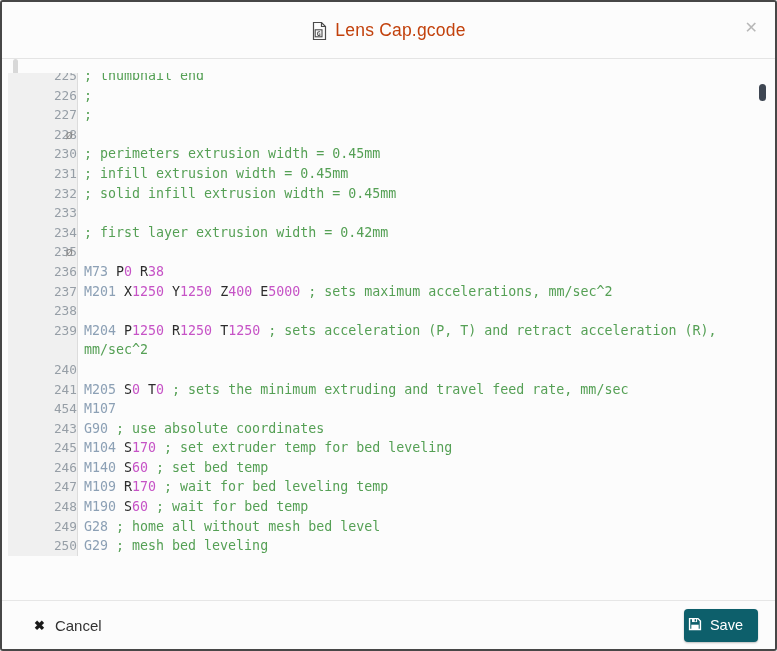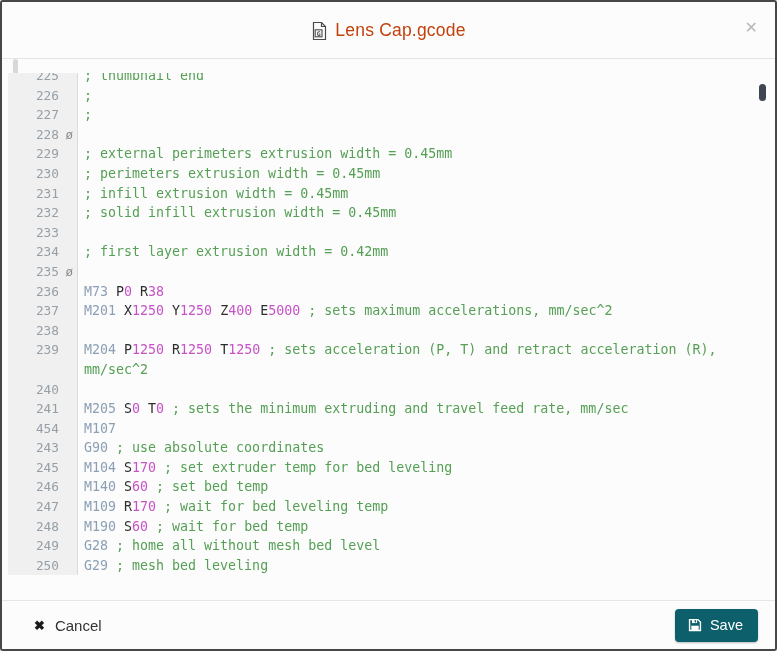--- a/index.html
+++ b/index.html
@@ -24,21 +24,21 @@
     color:#b8b8b8;font-size:16px;line-height:16px;cursor:pointer;
     background:none;border:none;padding:2px;font-family:inherit;
   }
   
   .modal-body{position:relative;height:541px;overflow:hidden;background:#fcfcfc;}
   .editor-viewport{position:absolute;top:14px;left:0;right:0;bottom:0;overflow:hidden;}
   .code-lines{margin:-7px 0 0 6px;font-family:"DejaVu Sans Mono",monospace;}
   .code-row{display:flex;height:19.6px;line-height:19.6px;}
   .gutter-cell{
     flex:0 0 70px;width:70px;background:#f0f0f0;border-right:1px solid #dcdcdc;
-    text-align:right;padding-right:18px;position:relative;
+    text-align:right;position:relative;
     color:var(--lineno,#969ea6);font-size:12.8px;user-select:none;
   }
   .gutter-marker{
     position:absolute;right:4px;top:0;color:#8a8a8a;font-size:12.5px;font-style:normal;
   }
   .code-cell{padding-left:6px;white-space:pre;font-size:13.3px;color:#2d2d2d;}
   .tok-k{color:var(--command,#8ca0b5);text-align:right;}
   .tok-p{color:var(--parameter,#2d2d2d);}
   .tok-n{color:var(--number,#c653c6);}
   .tok-c{color:var(--comment,#55a055);}
@@ -55,23 +55,23 @@
     height:49px;border-top:1px solid #e6e6e6;background:#fcfcfc;
     display:flex;align-items:center;justify-content:space-between;
     padding:0 17px 0 30px;
   }
   .cancel-btn{
     display:flex;align-items:center;gap:10px;background:none;border:none;
     font-family:inherit;font-size:15px;color:#333;cursor:pointer;padding:4px 2px;
   }
   .cancel-x{font-size:13px;font-weight:bold;color:#1a1a1a;}
   .save-btn{
-    display:flex;align-items:center;gap:8px;
+    display:flex;align-items:flex-start;gap:8px;
     background:var(--accent,#0d5f6b);color:#fff;border:none;border-radius:4px;
-    font-family:inherit;font-size:14.5px;padding:8px 15px 9px 13px;cursor:pointer;
+    font-family:inherit;font-size:14.5px;padding:8px 15px 9px 4px;cursor:pointer;
     box-shadow:0 1px 2px rgba(0,0,0,.25);
   }
 </style>
 </head>
 <body>
 
 <div class="window">
 
   <div class="modal-header">
     <span class="file-icon">
@@ -98,24 +98,20 @@
             <div class="gutter-cell">226</div>
             <div class="code-cell"><span class="tok-c">;</span></div>
           </div>
           <div class="code-row">
             <div class="gutter-cell">227</div>
             <div class="code-cell"><span class="tok-c">;</span></div>
           </div>
           <div class="code-row">
             <div class="gutter-cell">228<span class="gutter-marker">ø</span></div>
             <div class="code-cell"></div>
-          </div>
-          <div class="code-row">
-            <div class="gutter-cell">229</div>
-            <div class="code-cell"><span class="tok-c">; external perimeters extrusion width = 0.45mm</span></div>
           </div>
           <div class="code-row">
             <div class="gutter-cell">230</div>
             <div class="code-cell"><span class="tok-c">; perimeters extrusion width = 0.45mm</span></div>
           </div>
           <div class="code-row">
             <div class="gutter-cell">231</div>
             <div class="code-cell"><span class="tok-c">; infill extrusion width = 0.45mm</span></div>
           </div>
           <div class="code-row">

